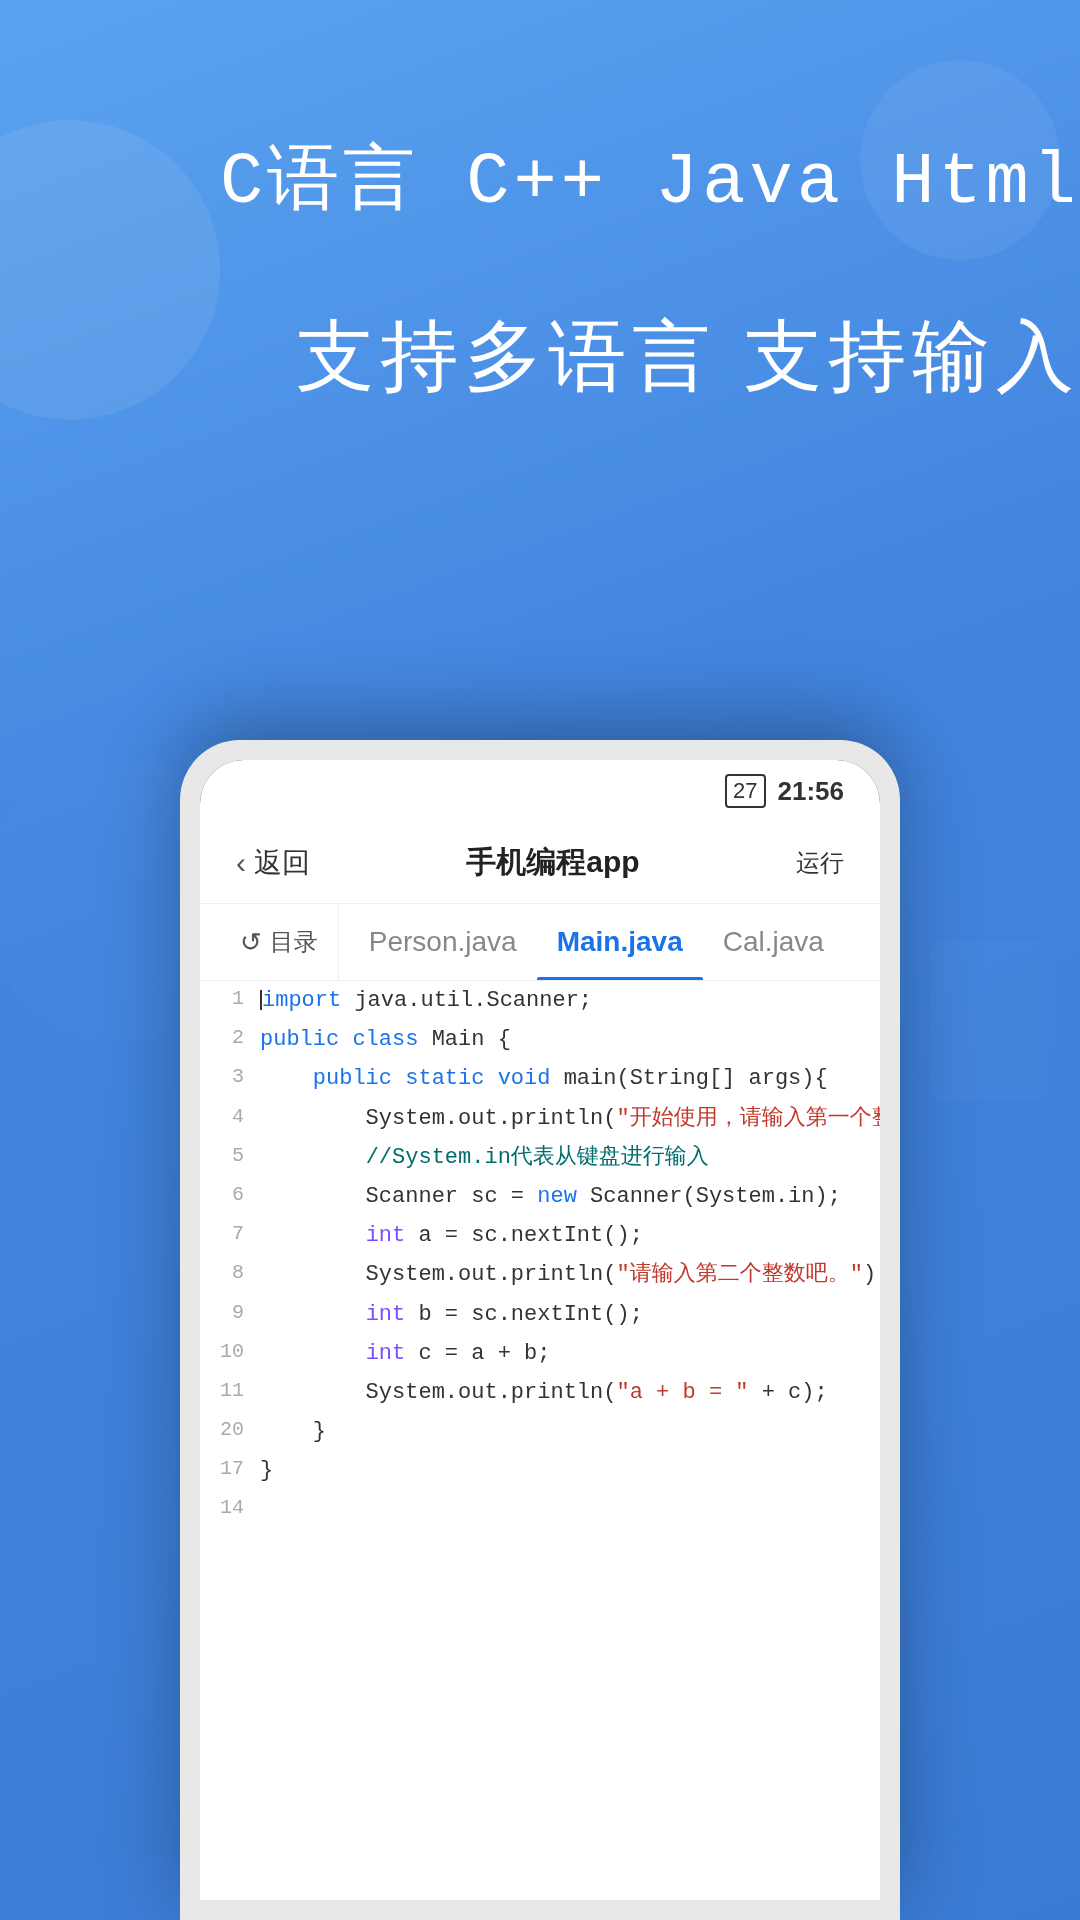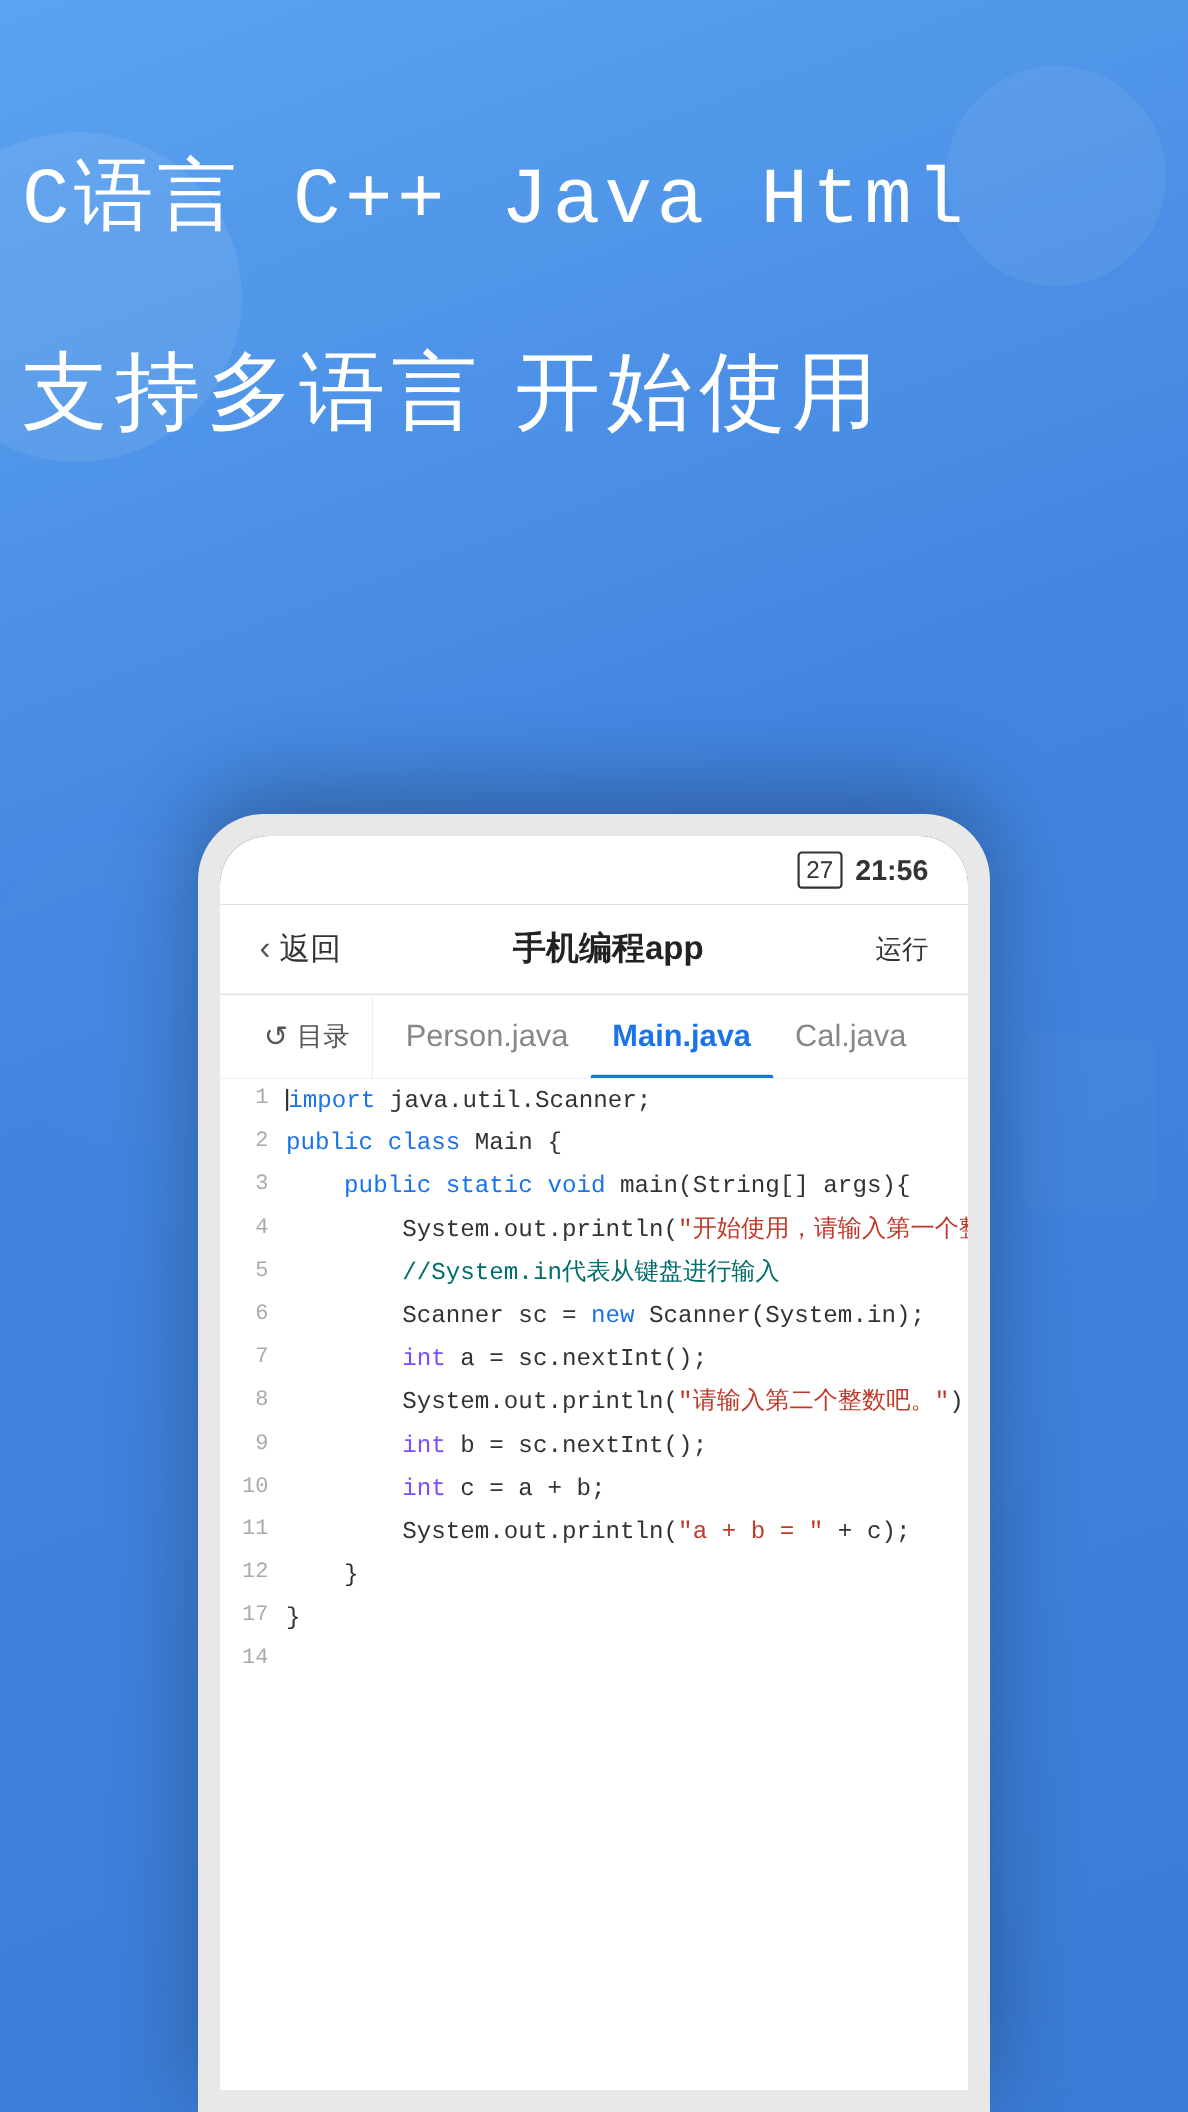--- a/index.html
+++ b/index.html
@@ -61,21 +61,21 @@
       border-radius: 12px;
     }
 
     
     .hero-section {
       position: absolute;
       top: 0;
       left: 0;
       width: 100%;
       padding-top: 140px;
-      text-align: left;
+      text-align: right;
       z-index: 10;
       padding-left: 20px;
     }
 
     .hero-title {
       font-size: 72px;
       font-weight: 300;
       color: white;
       letter-spacing: 4px;
       font-family: 'Courier New', monospace;
@@ -283,21 +283,21 @@
 <body>
 
 <div class="bg-gradient"></div>
 <div class="deco-circle-1"></div>
 <div class="deco-circle-2"></div>
 <div class="deco-hand"></div>
 <div class="deco-device"></div>
 
 <div class="hero-section">
   <div class="hero-title">C语言  C++  Java  Html</div>
-  <div class="hero-subtitle">支持多语言 开始使用</div>
+  <div class="hero-subtitle">支持多语言 支持输入</div>
 </div>
 
 <div class="phone-container">
   <div class="phone-outer">
     <div class="phone-inner">
 
       <div class="status-bar">
         <span class="status-battery">
           <span>27</span>
         </span>
@@ -380,21 +380,21 @@
           <span class="line-number">10</span>
           <span class="line-content">        <span class="kw-purple">int</span> c = a + b;</span>
         </div>
 
         <div class="code-line">
           <span class="line-number">11</span>
           <span class="line-content">        System.out.println(<span class="kw-red">"a + b = "</span> + c);</span>
         </div>
 
         <div class="code-line">
-          <span class="line-number">12</span>
+          <span class="line-number">20</span>
           <span class="line-content">    }</span>
         </div>
 
         <div class="code-line">
           <span class="line-number">17</span>
           <span class="line-content">}</span>
         </div>
 
         <div class="code-line">
           <span class="line-number">14</span>

